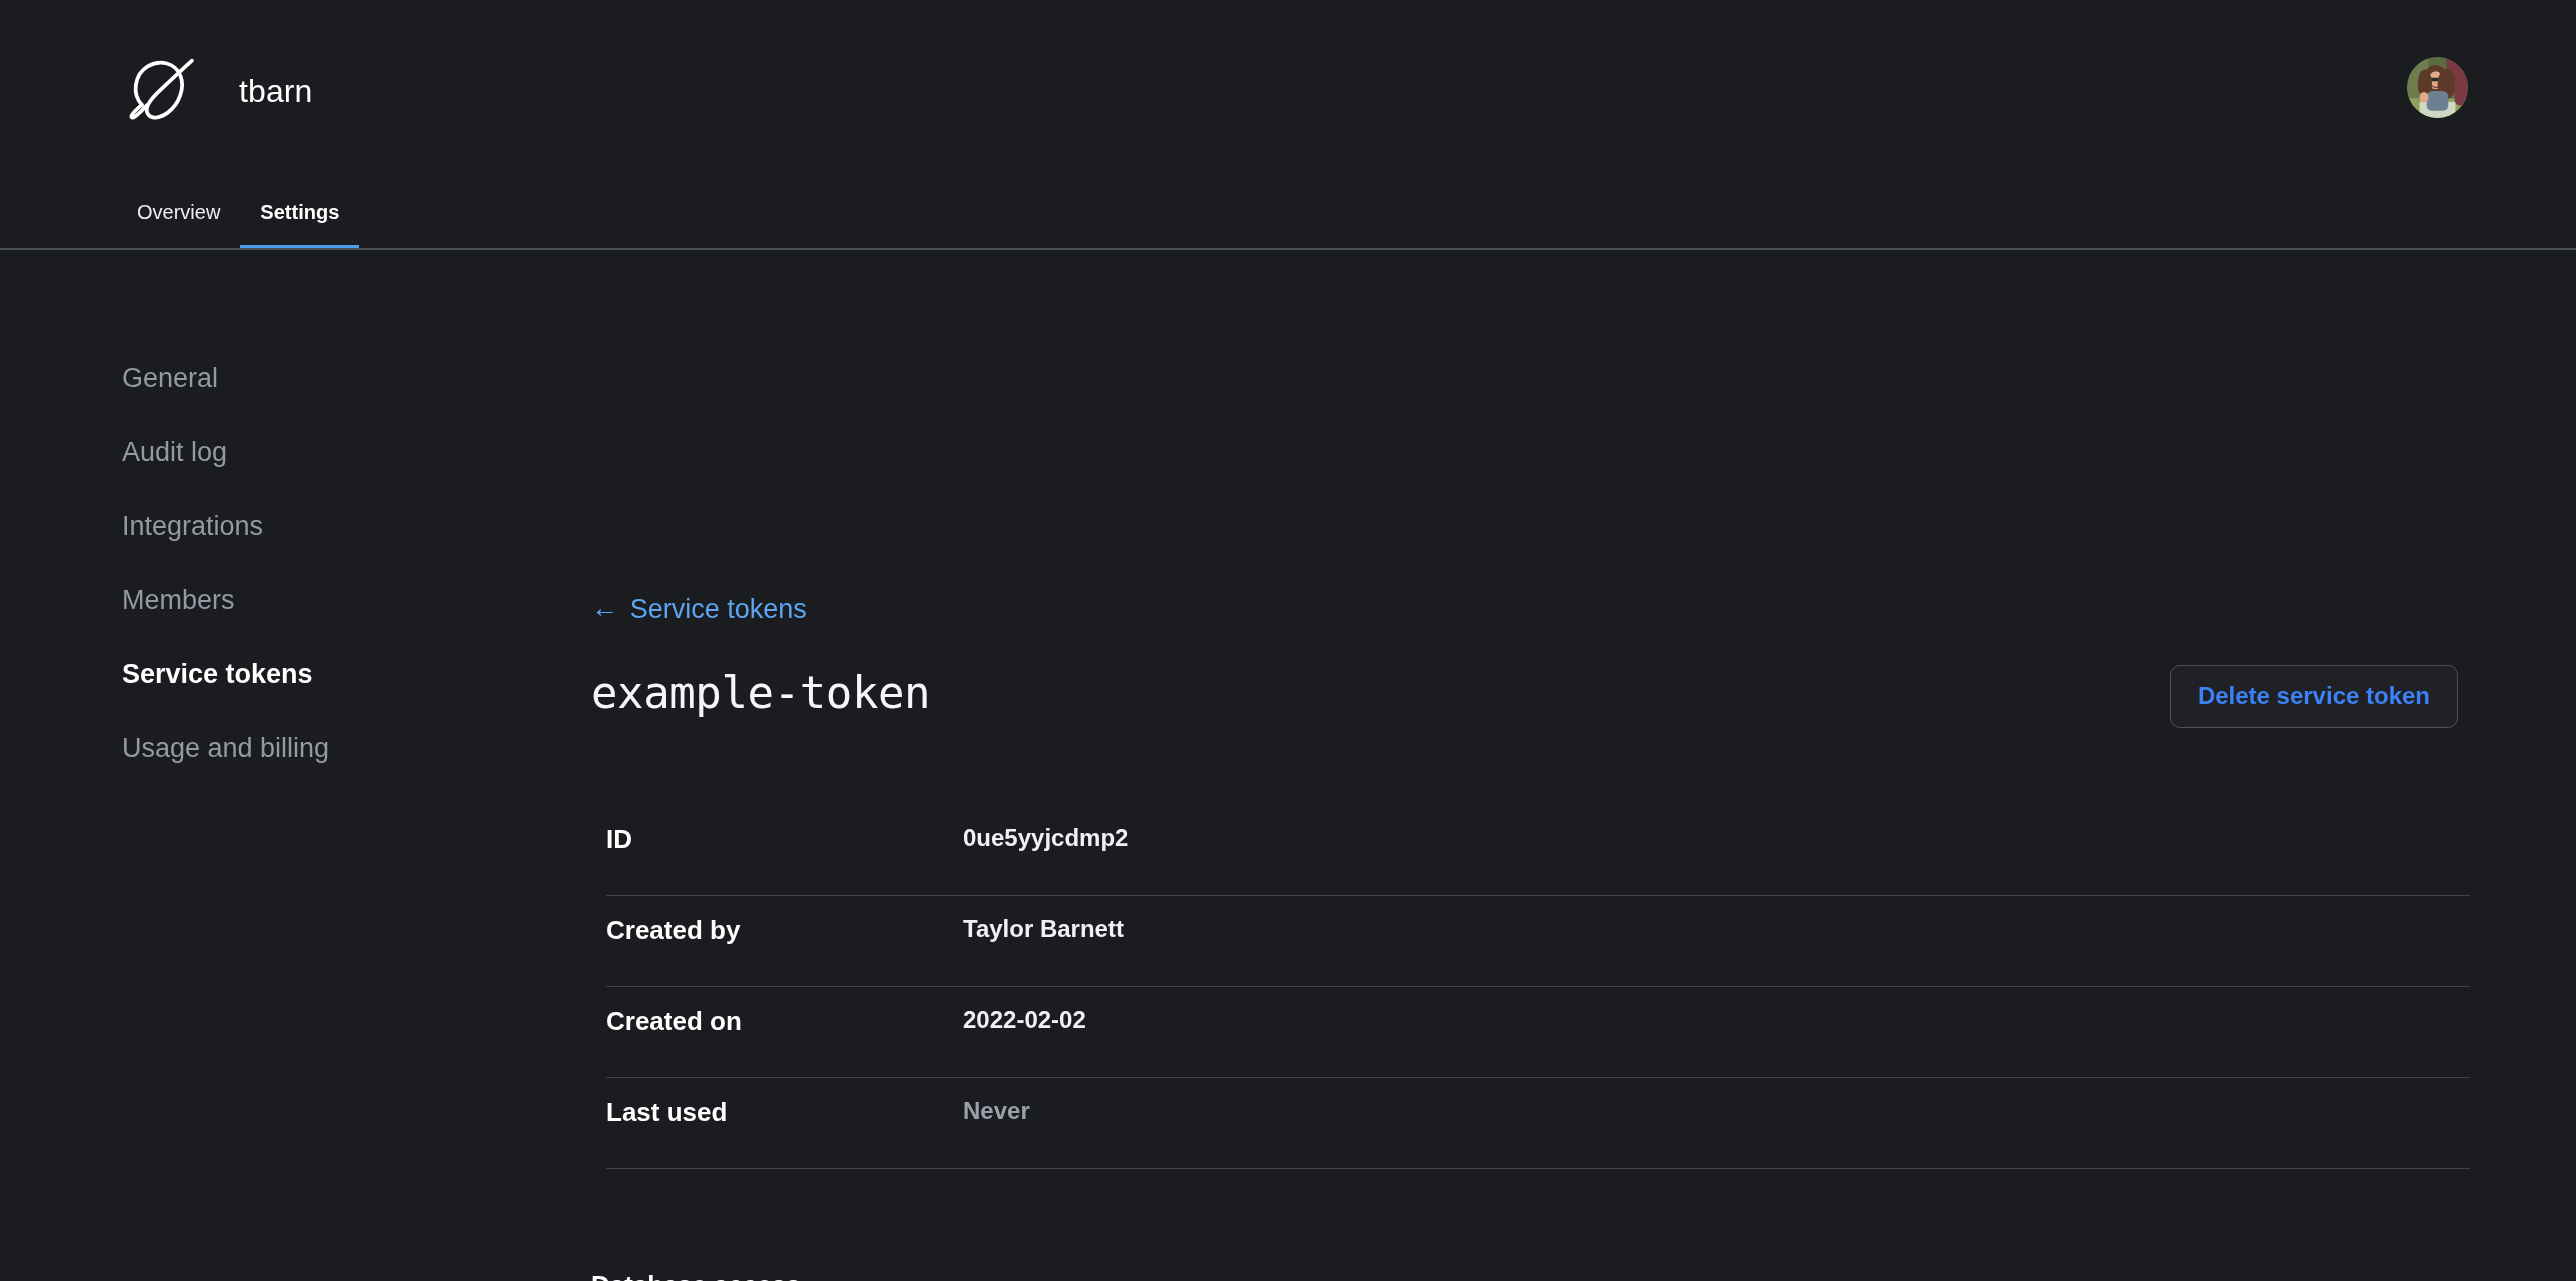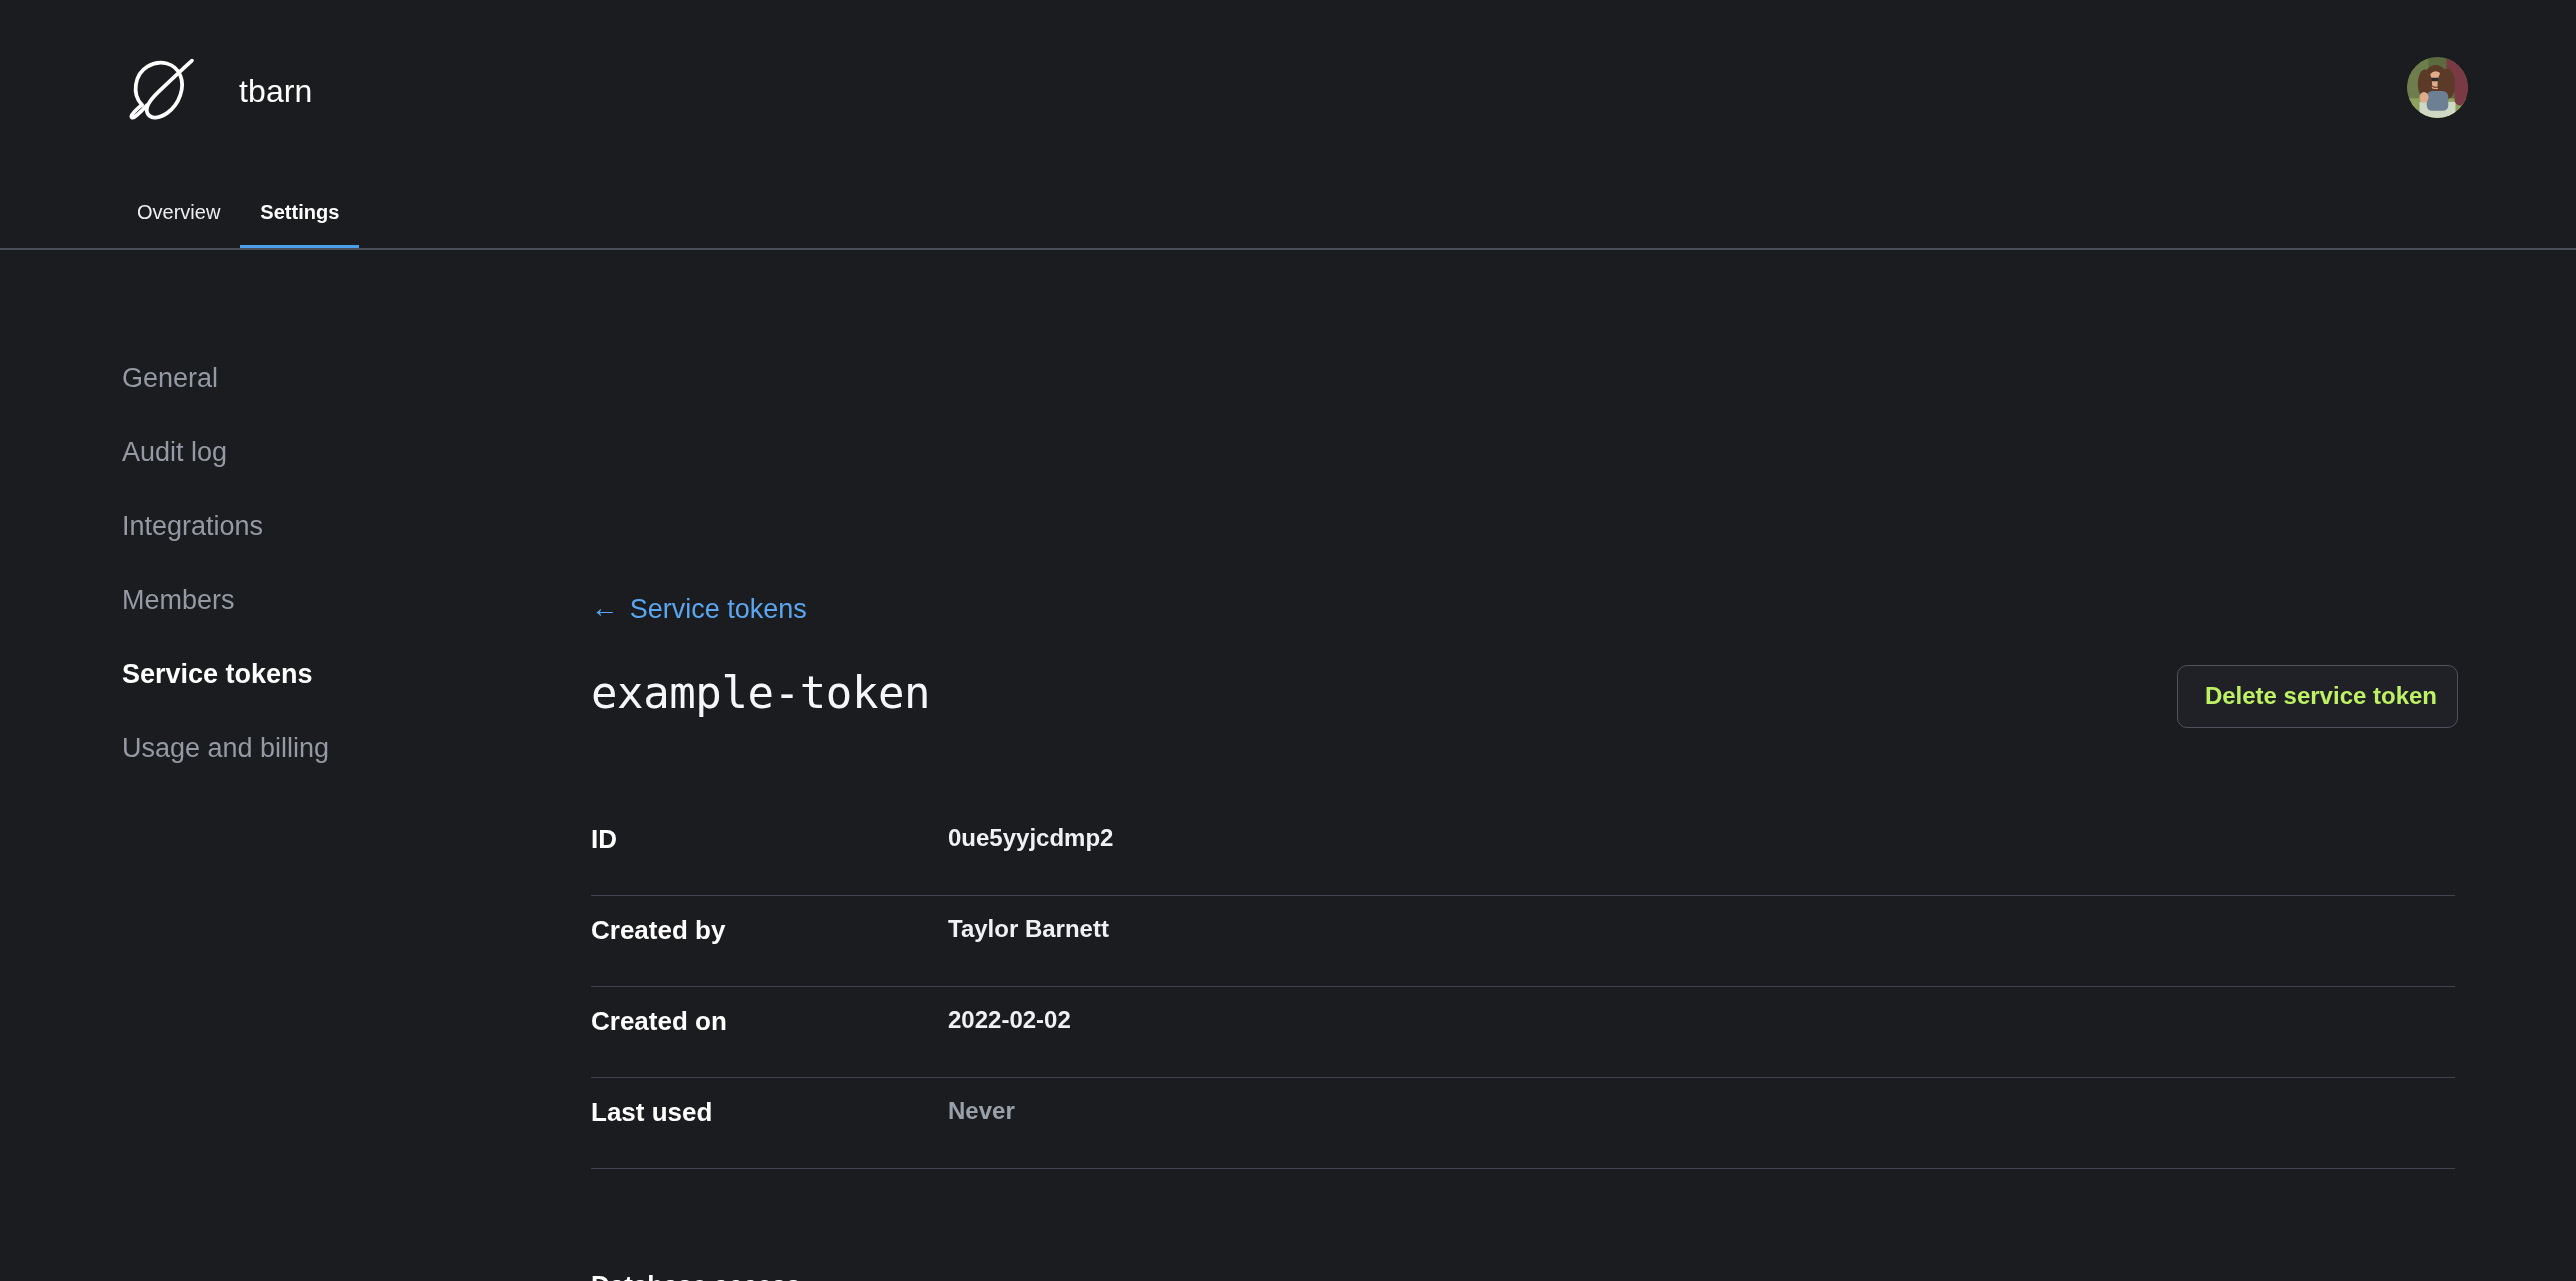--- a/index.html
+++ b/index.html
@@ -181,34 +181,35 @@
     font-weight: 400;
   }
 
   .delete-btn {
     position: absolute;
     right: 0;
     top: -6.3px;
     background: #1f2126;
     border: 1.8px solid #4e525c;
     border-radius: 10px;
-    color: #bef264;
+    color: #3b82f6;
     font-size: 24px;
     font-weight: 700;
     line-height: 1;
-    padding: 18px 20px 19px 27px;
+    padding: 18px 27px 19px 27px;
     font-family: "Liberation Sans", sans-serif;
     cursor: pointer;
     white-space: nowrap;
   }
 
   
   .detail-table {
     margin-top: 59px;
     width: 1864px;
+    margin-left: 15px;
   }
 
   .detail-row {
     position: relative;
     display: flex;
     align-items: flex-start;
     height: 91px;
     border-bottom: 1.8px solid #40444e;
   }
 

